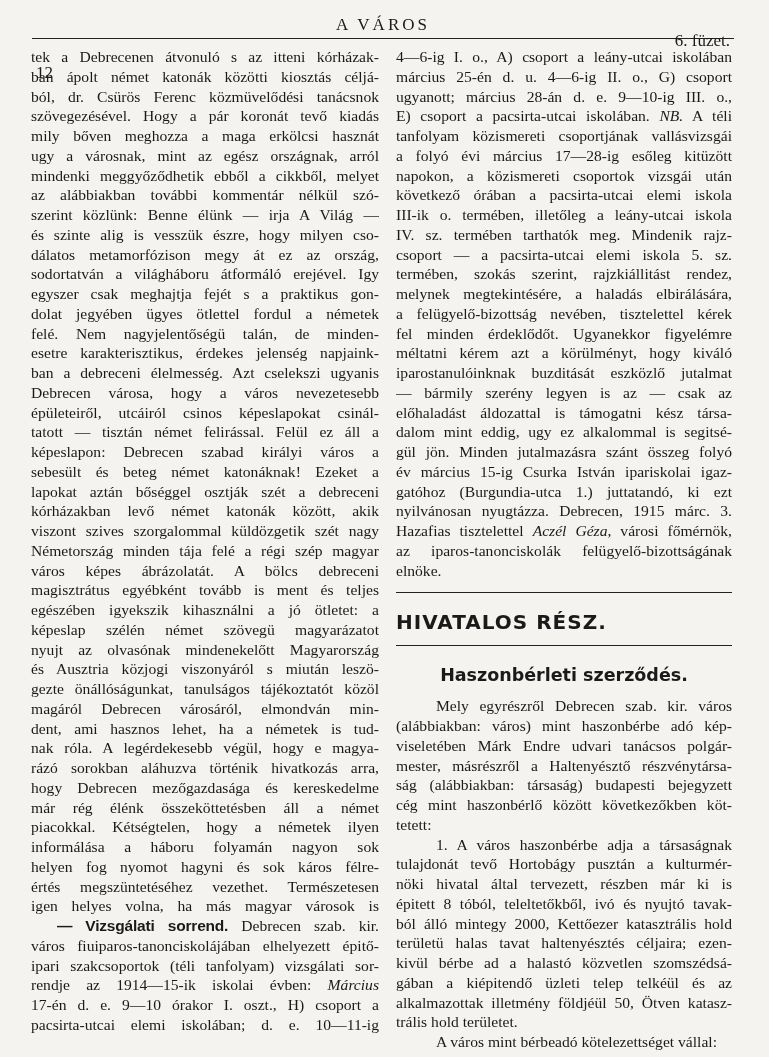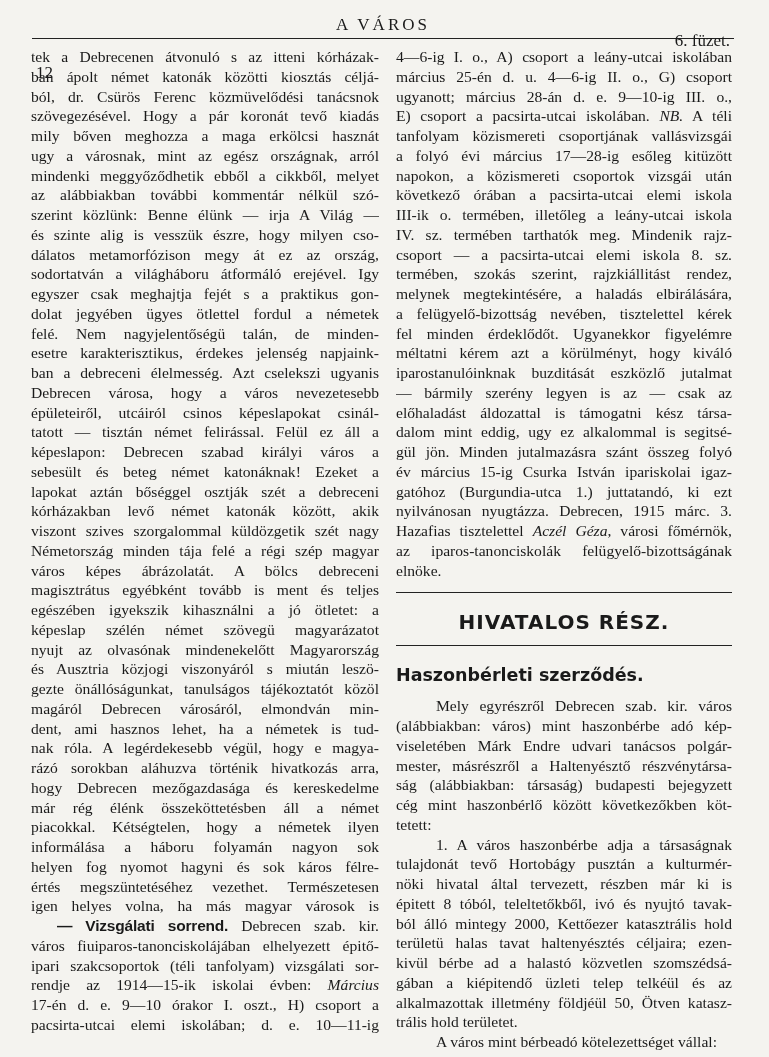--- a/index.html
+++ b/index.html
@@ -31,27 +31,27 @@
     height: 19.75px; overflow: hidden;
   }
   .line.last { text-align-last: left; font-family: Liberation Serif, serif; }
   .indent { padding-left: 40px; }
   .indent-sm { padding-left: 26px; }
   .bold-lead { font-family: "Liberation Sans", "DejaVu Sans", sans-serif; font-weight: bold; font-size: 15.5px; letter-spacing: -0.2px; }
   em { font-style: italic; }
 
   .rule { height: 0; border-top: 1.8px solid #222; margin: 12px 0 0 0; }
   .section-title {
-    text-align: center; font-family: "DejaVu Sans", "Liberation Sans", sans-serif;
+    text-align: left; font-family: "DejaVu Sans", "Liberation Sans", sans-serif;
     font-weight: bold; font-size: 20px; letter-spacing: 1px; margin-top: 20px; height: 22px;
     text-transform: uppercase;
   }
   .rule2 { height: 0; border-top: 1.8px solid #222; margin: 10px 0 0 0; }
   .sub-title {
-    font-family: "DejaVu Sans", "Liberation Sans", sans-serif;
+    text-align: center; font-family: "DejaVu Sans", "Liberation Sans", sans-serif;
     font-weight: bold; font-size: 17.5px; margin-top: 20px; margin-bottom: 8px; height: 22px;
   }
 </style>
 </head>
 <body>
 
 <div class="page-header">
   <span class="num">12</span>
   <span class="title">A VÁROS</span>
   <span class="issue">6. füzet.</span>
@@ -121,21 +121,21 @@
     <span class="line">4—6-ig I. o., A) csoport a leány-utcai iskolában</span>
     <span class="line">március 25-én d. u. 4—6-ig II. o., G) csoport</span>
     <span class="line">ugyanott; március 28-án d. e. 9—10-ig III. o.,</span>
     <span class="line"><span>E) csoport a pacsirta-utcai iskolában.</span> <em>NB.</em> <span>A téli</span></span>
     <span class="line">tanfolyam közismereti csoportjának vallásvizsgái</span>
     <span class="line">a folyó évi március 17—28-ig esőleg kitüzött</span>
     <span class="line">napokon, a közismereti csoportok vizsgái után</span>
     <span class="line">következő órában a pacsirta-utcai elemi iskola</span>
     <span class="line">III-ik o. termében, illetőleg a leány-utcai iskola</span>
     <span class="line">IV. sz. termében tarthatók meg. Mindenik rajz-</span>
-    <span class="line">csoport — a pacsirta-utcai elemi iskola 8. sz.</span>
+    <span class="line">csoport — a pacsirta-utcai elemi iskola 5. sz.</span>
     <span class="line">termében, szokás szerint, rajzkiállitást rendez,</span>
     <span class="line">melynek megtekintésére, a haladás elbirálására,</span>
     <span class="line">a felügyelő-bizottság nevében, tisztelettel kérek</span>
     <span class="line">fel minden érdeklődőt. Ugyanekkor figyelémre</span>
     <span class="line">méltatni kérem azt a körülményt, hogy kiváló</span>
     <span class="line">iparostanulóinknak buzditását eszközlő jutalmat</span>
     <span class="line">— bármily szerény legyen is az — csak az</span>
     <span class="line">előhaladást áldozattal is támogatni kész társa-</span>
     <span class="line">dalom mint eddig, ugy ez alkalommal is segitsé-</span>
     <span class="line">gül jön. Minden jutalmazásra szánt összeg folyó</span>

